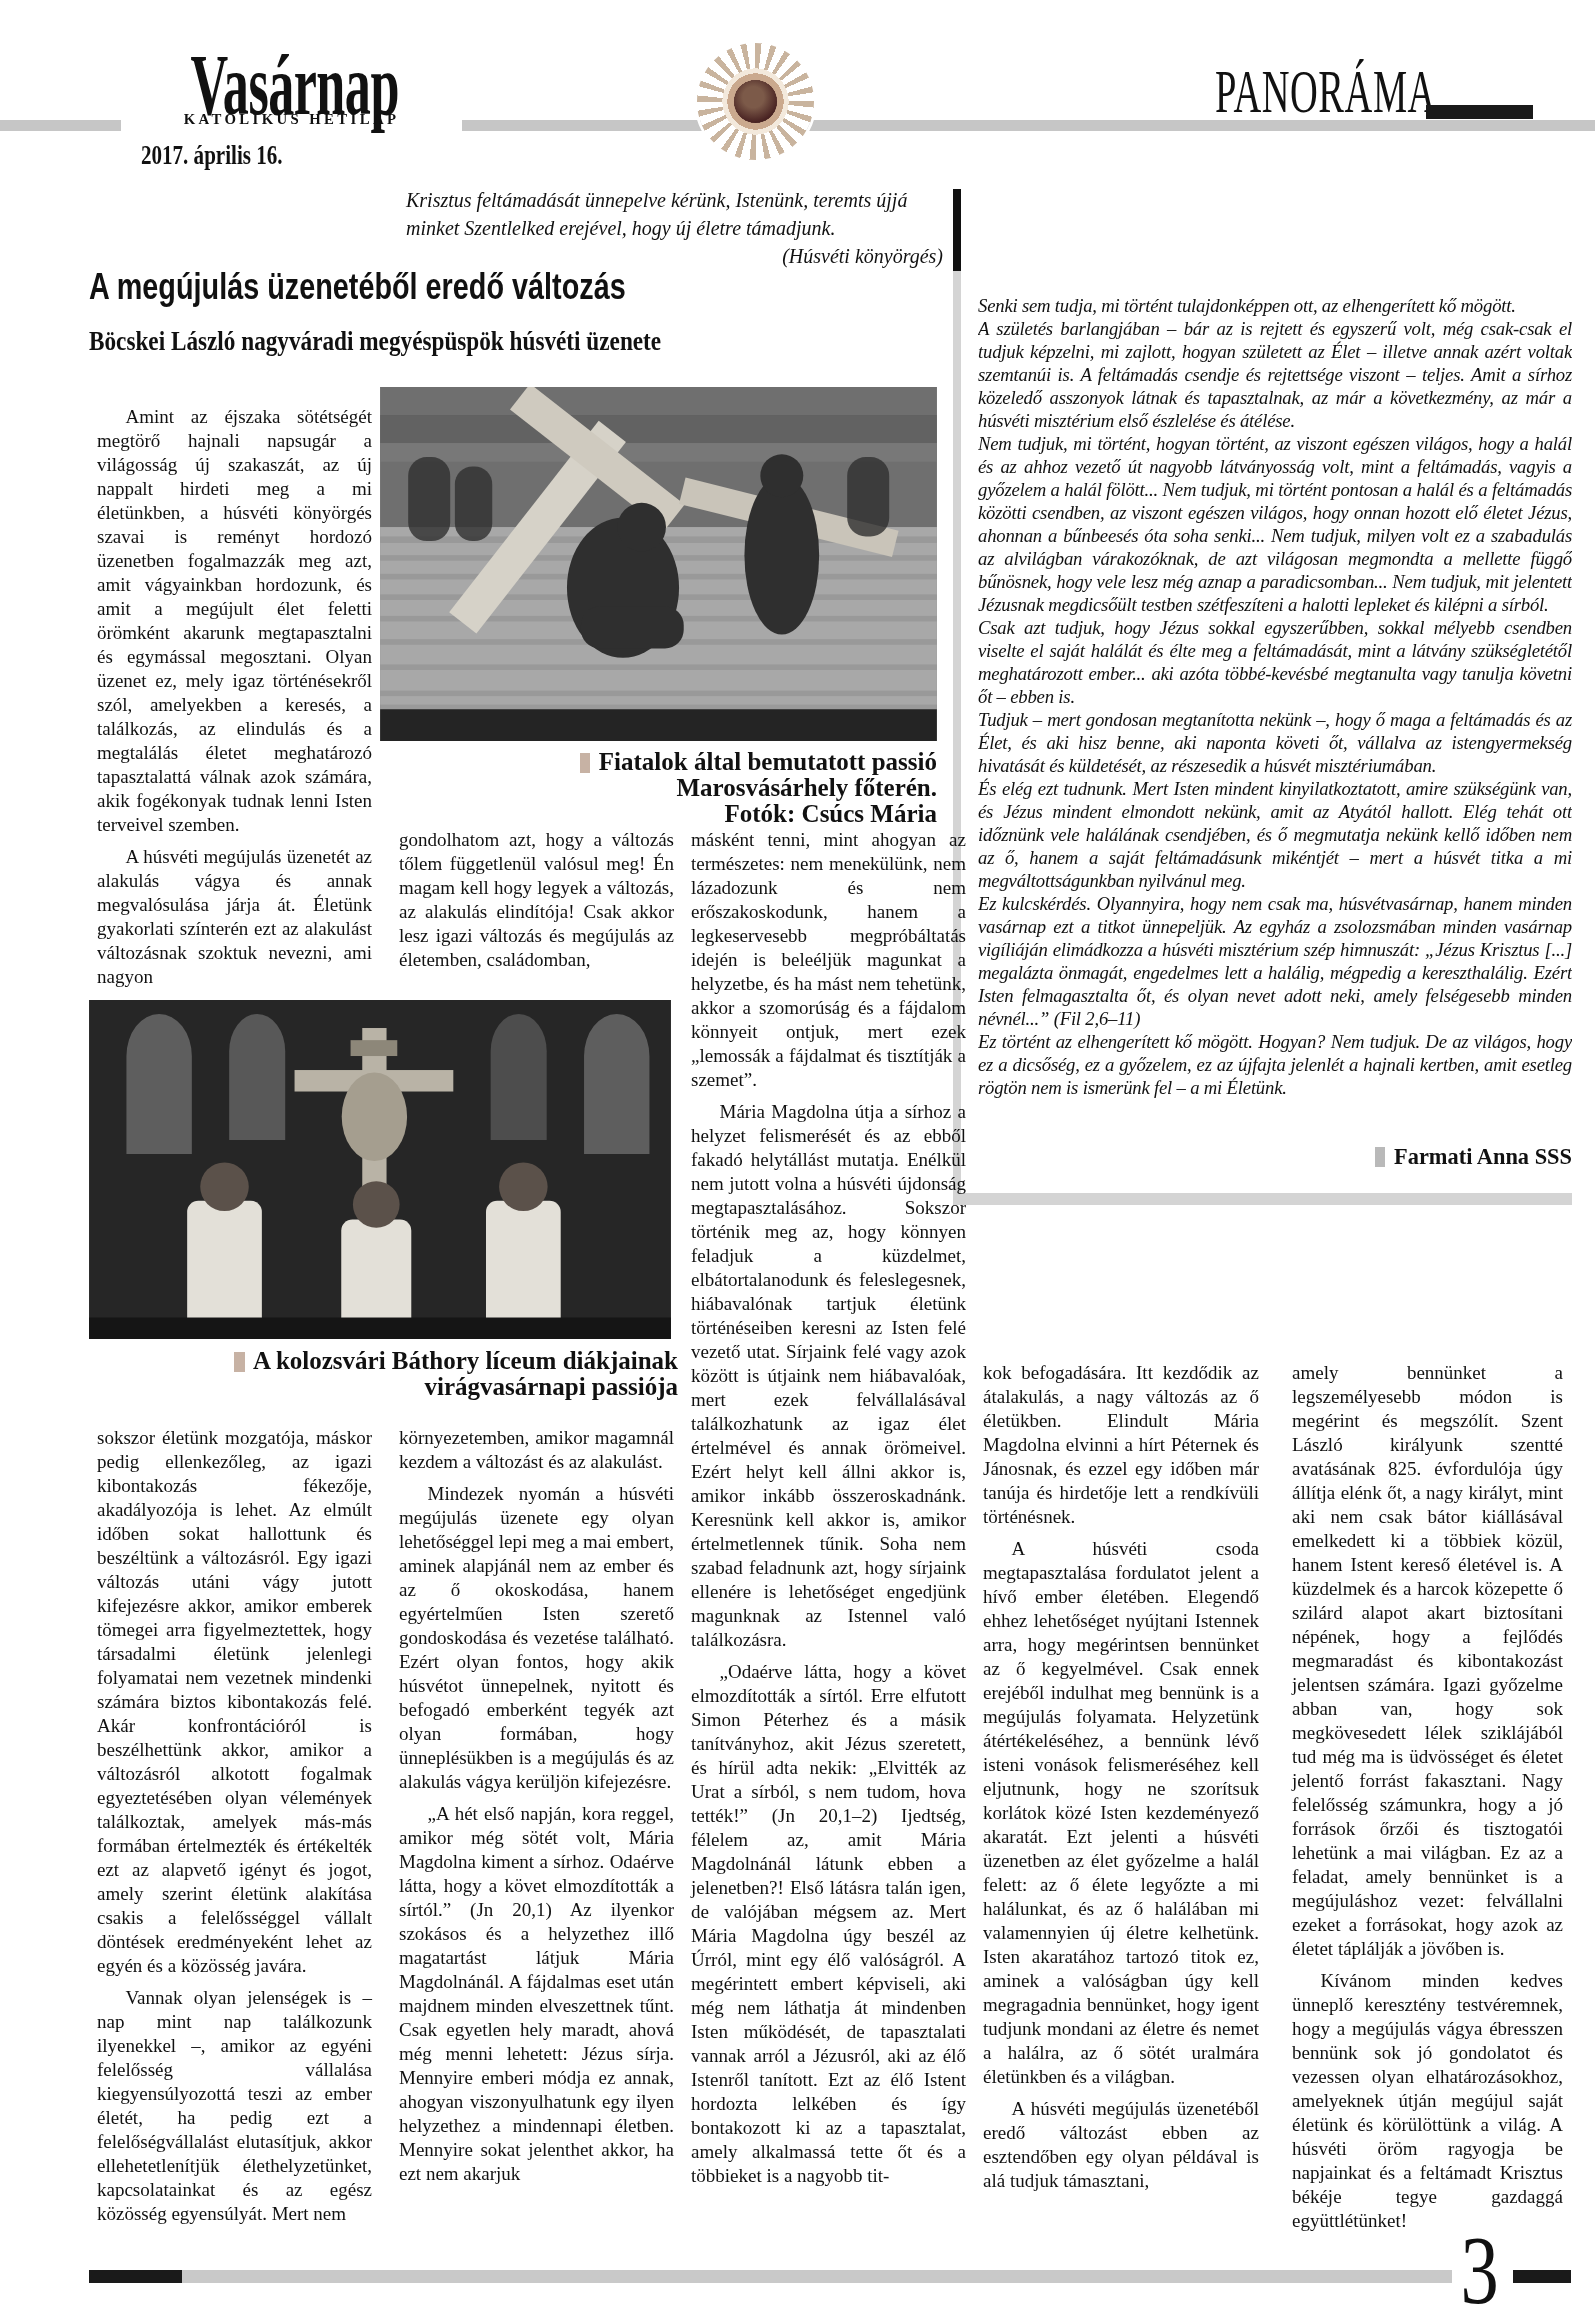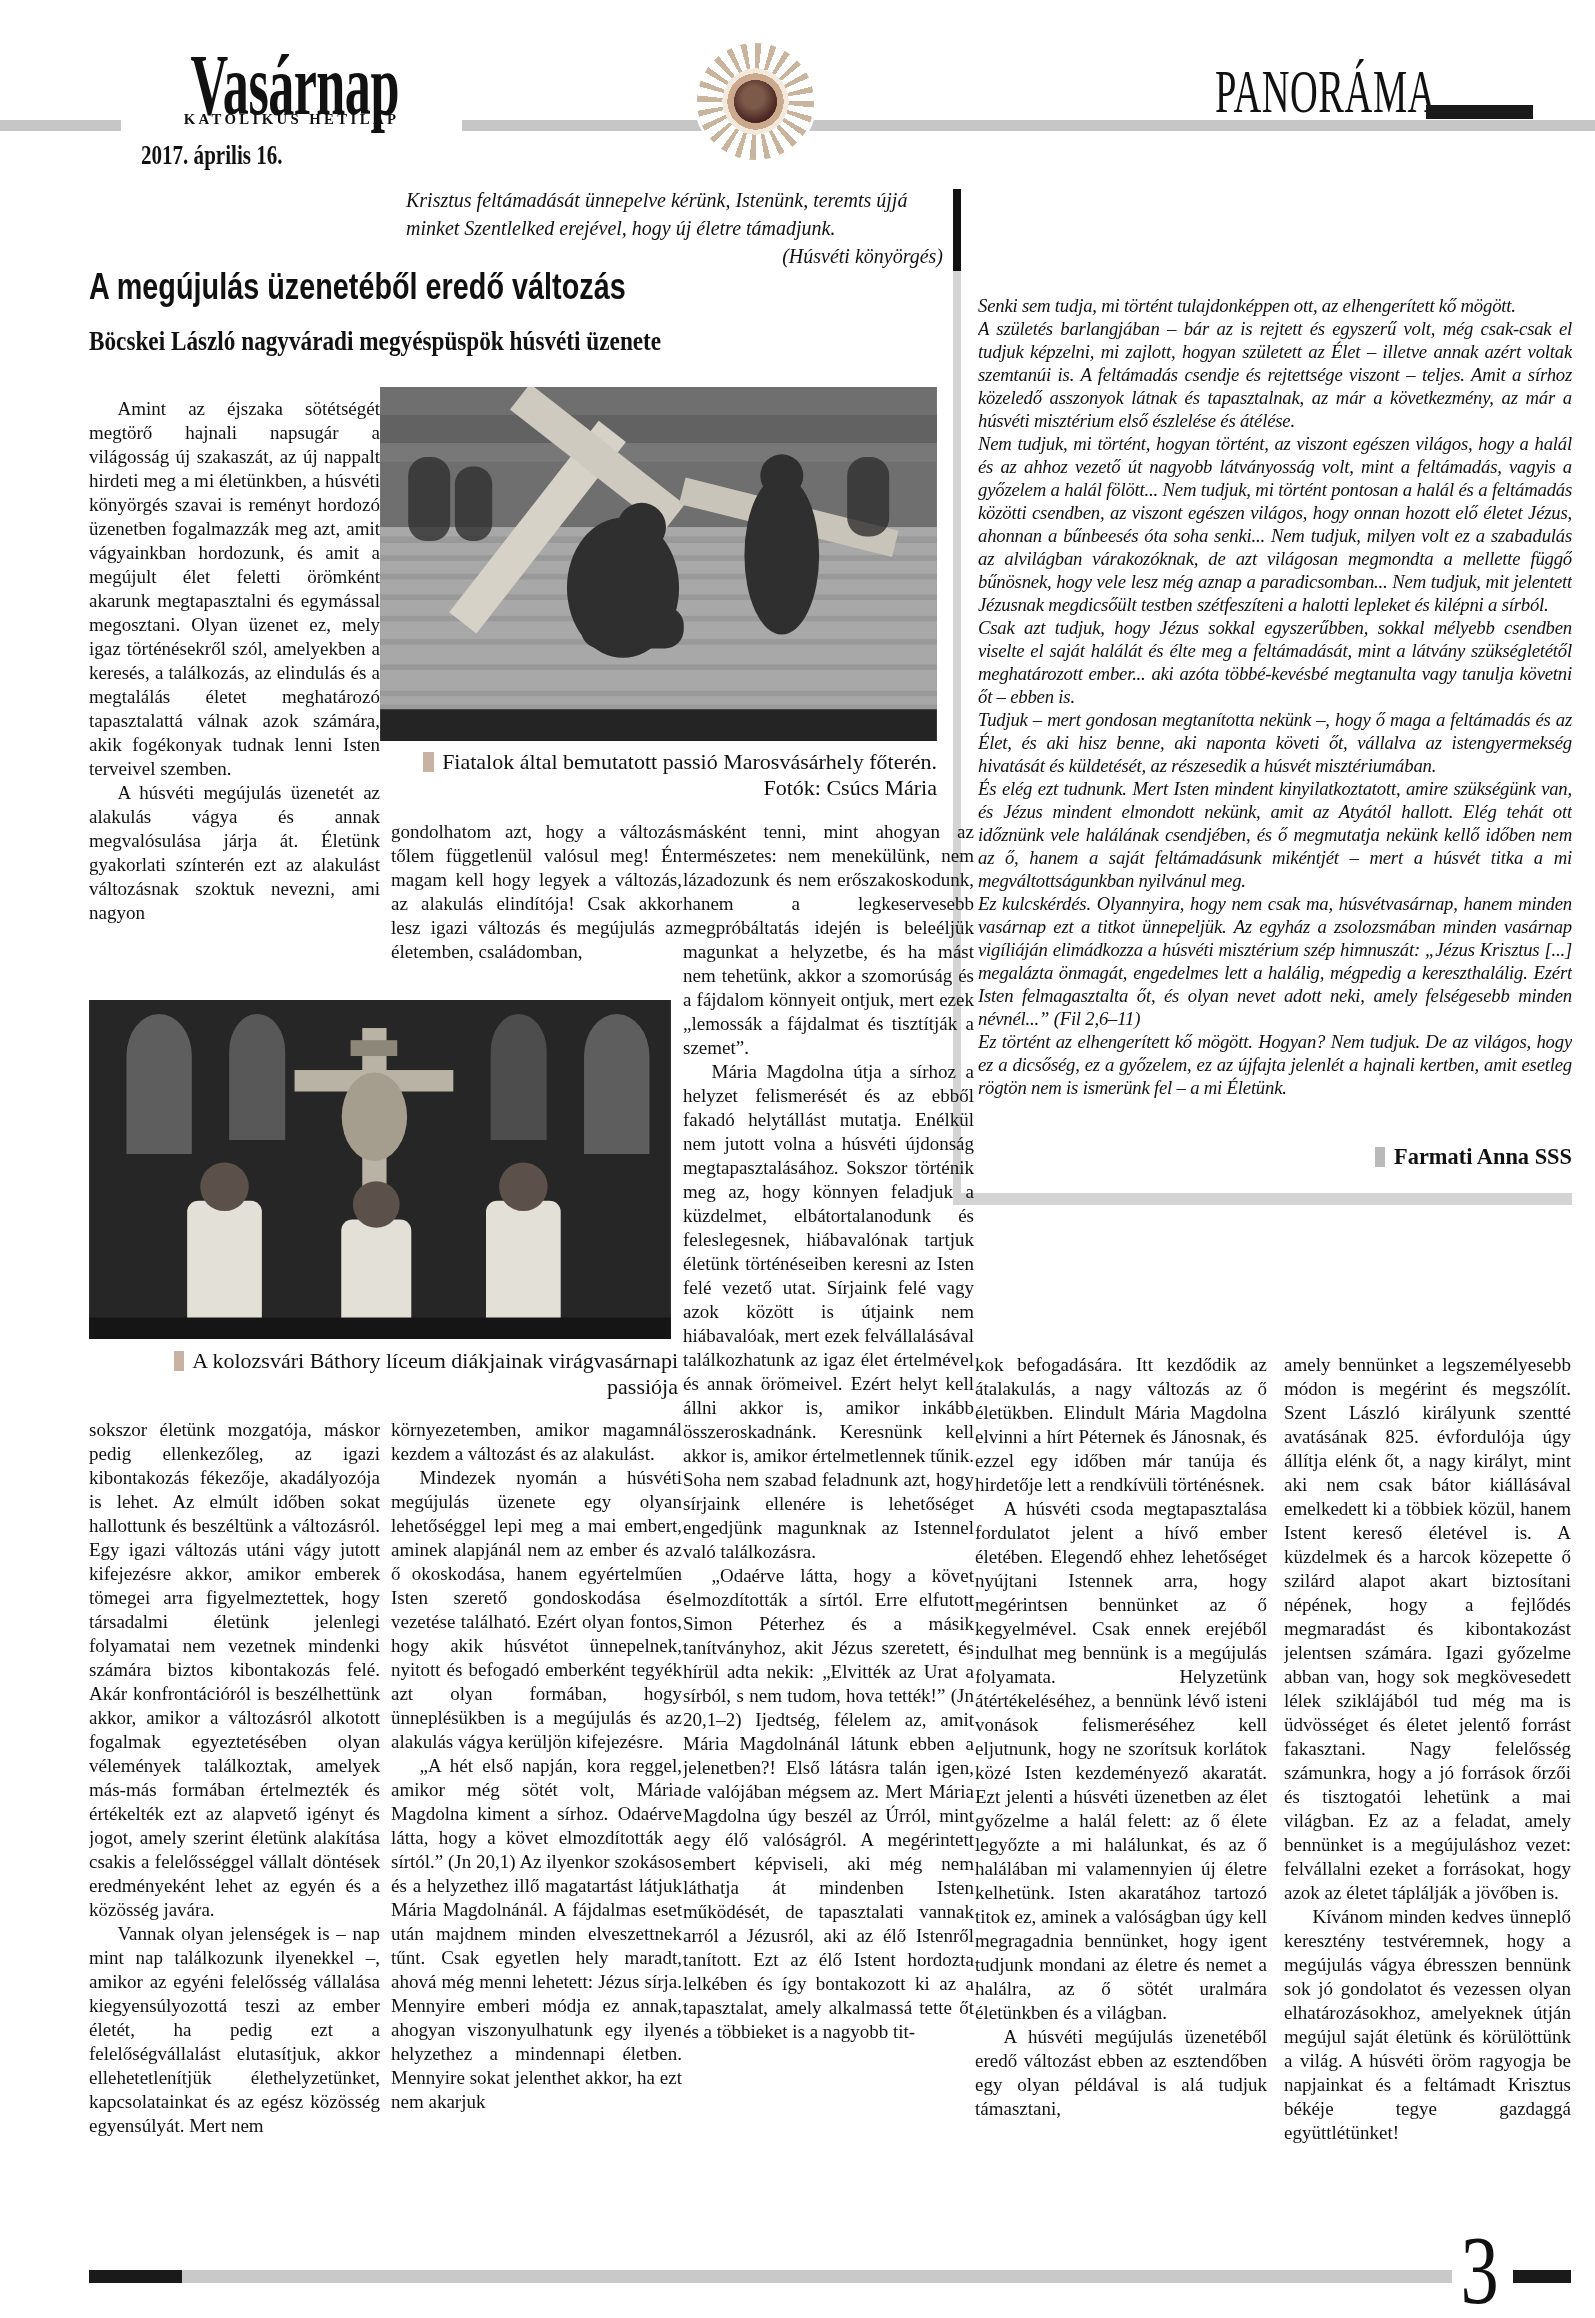--- a/index.html
+++ b/index.html
@@ -33,34 +33,34 @@
   .vrule-gray{position:absolute;left:953px;top:271px;width:8px;height:929px;background:#d4d4d4;}
   .hrule-gray{position:absolute;left:953px;top:1193px;width:619px;height:12px;background:#d4d4d4;}
   
   .lead-title{position:absolute;left:89px;top:268px;}
   .lead-title span{display:inline-block;font-family:"Liberation Sans",sans-serif;font-weight:bold;
                    font-size:36px;line-height:37px;transform:scaleX(.80);transform-origin:left top;white-space:nowrap;}
   .lead-subtitle{position:absolute;left:89px;top:327px;}
   .lead-subtitle span{display:inline-block;font-weight:bold;font-size:27px;line-height:29px;
                    transform:scaleX(.86);transform-origin:left top;white-space:nowrap;}
   .textcol{position:absolute;overflow:hidden;font-size:19px;line-height:24px;text-align:justify;}
-  .textcol p{margin:0;text-indent:1.5em;}
+  .textcol p{margin:8px;text-indent:1.5em;}
   .textcol[data-cont="true"] p:first-child{text-indent:0;}
   #col1-top {left:89px; top:397px; width:291px;height:601px;}
   #col2-top {left:391px; top:820px;width:291px;height:175px;}
   #col3     {left:683px;top:820px;width:291px;height:1431px;}
   #col1-bot {left:89px; top:1418px;width:291px;height:839px;}
   #col2-bot {left:391px; top:1418px;width:291px;height:839px;}
   #col4     {left:975px;top:1353px;width:292px;height:893px;}
   #col5     {left:1284px;top:1353px;width:287px;height:893px;}
   
   .photo{position:absolute;overflow:hidden;background:#888;}
   #photo1{left:380px;top:387px;width:557px;height:354px;}
   #photo2{left:89px;top:1000px;width:582px;height:339px;}
-  .caption{position:absolute;font-weight:normal;font-size:22px;line-height:26px;text-align:right;}
+  .caption{position:absolute;font-weight:bold;font-size:25px;line-height:26px;text-align:right;}
   .caption .bullet{display:inline-block;width:10.3px;height:19.6px;vertical-align:-2.8px;margin-right:8.4px;}
   #caption1{left:421px;top:749px;width:516px;}
   #caption2{left:117px;top:1348px;width:561px;text-align:right;}
   
   .op-title{position:absolute;left:979px;top:195px;}
   .op-title span{display:inline-block;font-weight:bold;font-style:italic;font-size:46px;line-height:51px;
                  transform:scaleX(.88);transform-origin:left top;white-space:nowrap;}
   .op-body{position:absolute;left:978px;top:294px;width:594px;height:849px;overflow:hidden;
            font-style:italic;font-size:18.7px;line-height:23px;text-align:justify;letter-spacing:-0.2px;}
   .op-body p{margin:0;text-indent:0;}

